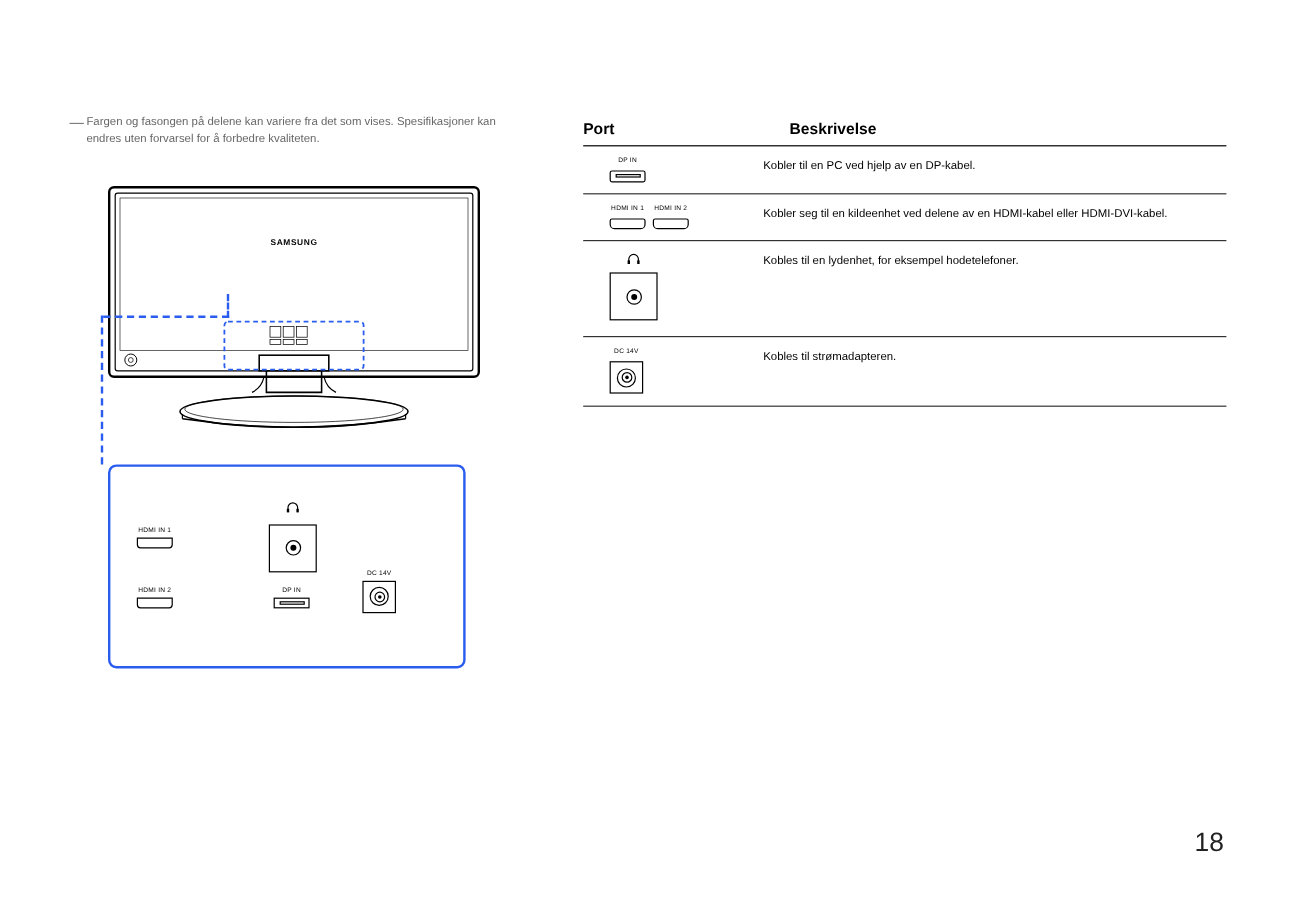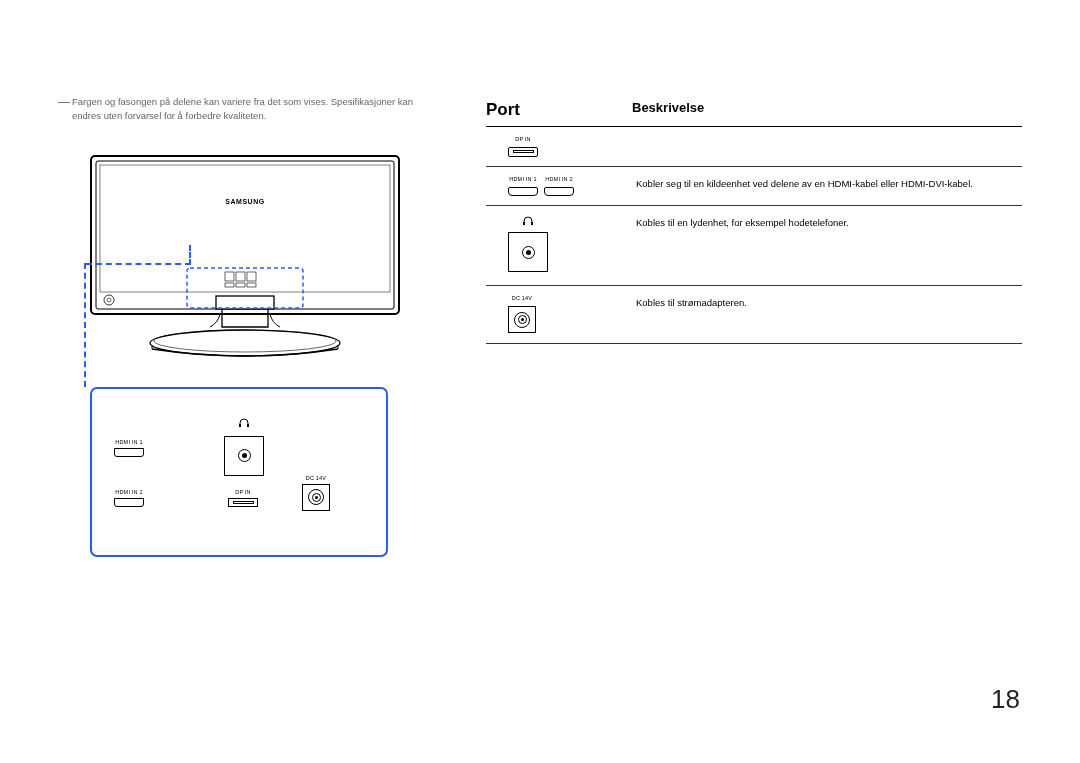--- a/index.html
+++ b/index.html
@@ -90,31 +90,31 @@
   .dc-outer { width: 28px; height: 27px; border: 1px solid #000; display:flex; align-items:center; justify-content:center; }
   .dc-ring { width: 16px; height:16px; border:1.3px solid #000; border-radius:50%; display:flex;align-items:center;justify-content:center;}
   .dc-inner-ring { width:9px;height:9px;border:1px solid #000;border-radius:50%;display:flex;align-items:center;justify-content:center;}
   .dc-dot { width:3px;height:3px;background:#000;border-radius:50%; }
 
   
   .port-table { width: 100%; font-size: 0; }
   .port-table-header {
     display: flex; border-bottom: 1.2px solid #000; padding-bottom: 6px; margin-top: 5px;
   }
-  .port-table-header .hc1 { width: 146px; font-size: 17px; font-weight: 600; }
+  .port-table-header .hc1 { width: 172px; font-size: 13px; font-weight: 600; }
   .port-table-header .hc2 { flex:1; font-size: 13px; font-weight: 600; }
   .port-row {
     display:flex; align-items:flex-start; border-bottom: 0.8px solid #333; padding: 9px 0;
     min-height: 36px;
   }
   .port-row .c1 { width: 150px; display:flex; gap:6px; align-items:flex-start; padding-left: 22px; }
   .port-row .c2 { flex:1; font-size: 9.5px; line-height:1.4; padding-top: 1px; }
   .port-stack { display:flex; flex-direction:column; align-items:center; gap:2px;}
   .page-num {
-    position: absolute; bottom: 48px; right: 60px; font-size: 26px; font-weight: 300; color: #222;
+    position: absolute; bottom: 48px; right: 60px; font-size: 22px; font-weight: 300; color: #222;
   }
   .headphone-svg { width: 12px; height: 12px; }
 </style>
 </head>
 <body>
 
 <div class="page">
 
   <div class="left-col">
     <p class="note">Fargen og fasongen på delene kan variere fra det som vises. Spesifikasjoner kan endres uten forvarsel for å forbedre kvaliteten.</p>
@@ -212,20 +212,21 @@
 
       <div class="port-row">
         <div class="c1">
           <div class="port-stack">
             <span class="port-label-small">DP IN</span>
             <div style="width:30px;height:10px;border:1px solid #000;border-radius:2px;position:relative;">
               <div style="position:absolute;left:4px;top:2px;width:21px;height:3px;border:0.6px solid #000;"></div>
             </div>
           </div>
         </div>
+        <div class="c2">Kobler til en PC ved hjelp av en DP-kabel.</div>
       </div>
 
       <div class="port-row">
         <div class="c1">
           <div class="port-stack">
             <span class="port-label-small">HDMI IN 1</span>
             <div class="hdmi-port" style="border-radius:2px 2px 4px 4px;"></div>
           </div>
           <div class="port-stack">
             <span class="port-label-small">HDMI IN 2</span>

